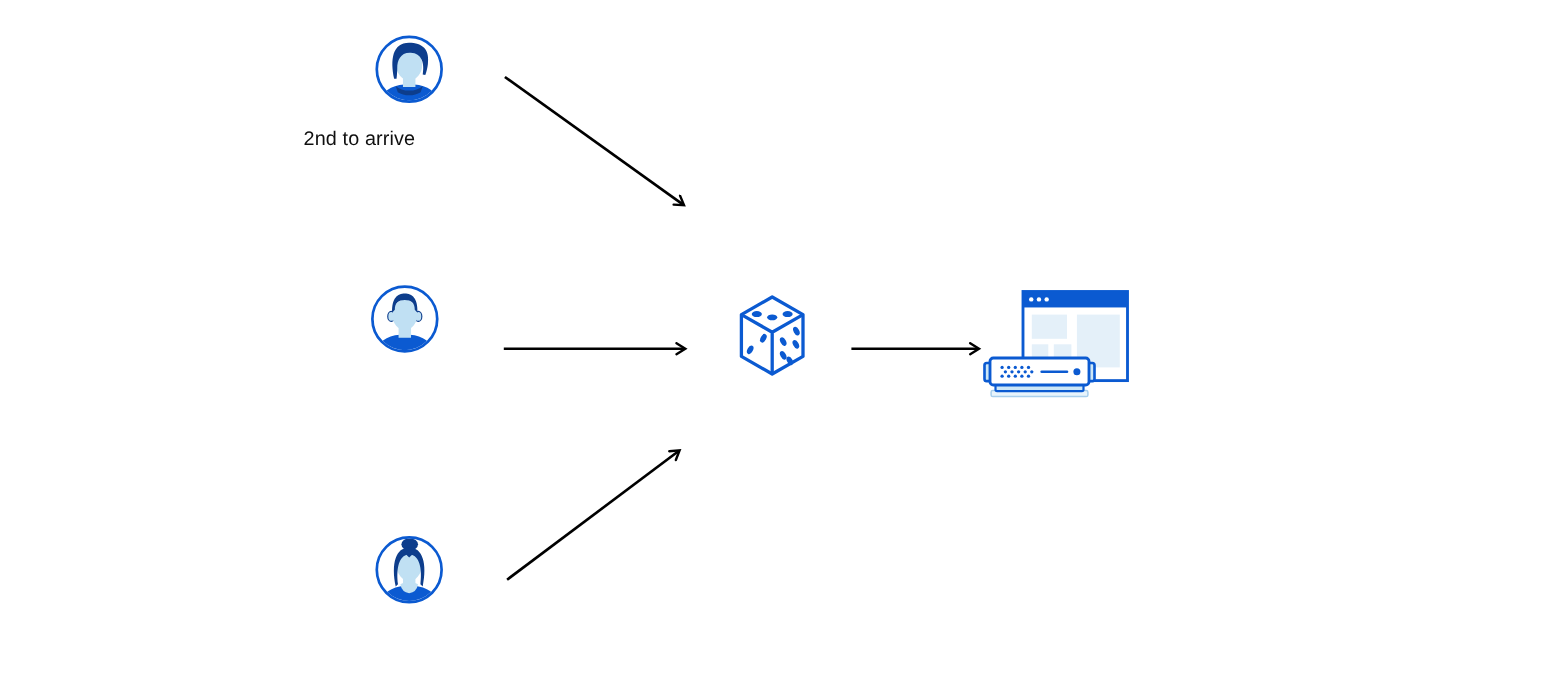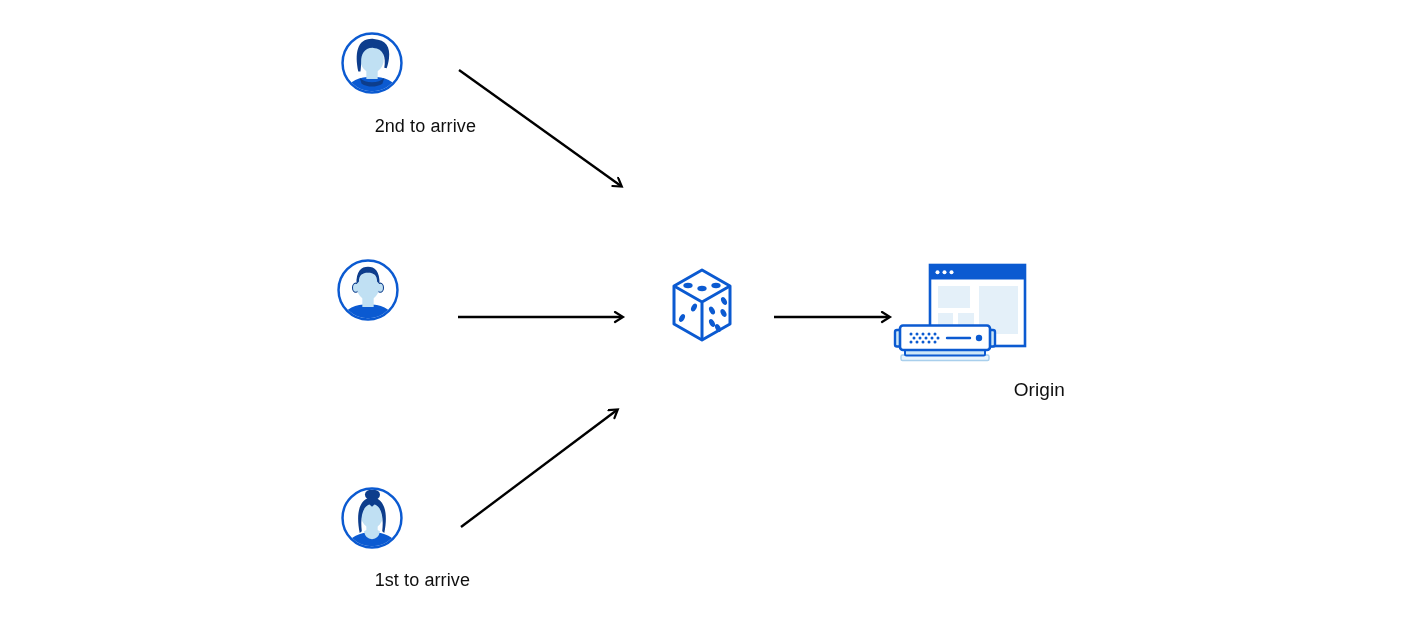--- a/index.html
+++ b/index.html
@@ -16,21 +16,21 @@
     position:relative;
     width:1405px;height:633px;
     background:#ffffff;
     font-family:"Liberation Sans", sans-serif;
     overflow:hidden;
   }
   .arrows{position:absolute;left:0;top:0;pointer-events:none;}
   .label{
     position:absolute;
     font-size:18px;color:var(--ink);
-    text-align:right;width:200px;
+    text-align:left;width:200px;
     letter-spacing:.1px;
   }
   .origin-label{font-size:19px;}
   .icon-block{position:absolute;}
 </style>
 </head>
 <body>
 
 <div class="canvas">
 
@@ -99,21 +99,20 @@
         <path d="M5,75 C8,58 20,51 36,51 C52,51 64,58 67,75 Z" fill="#0b5ad1"></path>
         <path d="M27.5,50 Q36,44.5 44.5,50 Q43,58 36,58.5 Q29,58 27.5,50 Z" fill="#c0e0f3"></path>
         <path d="M30,39 L42,39 L42,53 L30,53 Z" fill="#c0e0f3"></path>
         <ellipse cx="36" cy="32.5" rx="11.8" ry="14.2" fill="#c0e0f3"></ellipse>
         <path d="M23,52 C18.5,30 23,14.5 36,14.5 C49,14.5 53.5,30 49,52 L46.8,50
                  C48.3,37 47,24.5 38.5,21.5 C37,21 35,21 33.5,21.5 C25,24.5 23.7,37 25.2,50 Z" fill="#0d3d8c"></path>
         <path d="M32.5,20.8 L36,24.2 L39.5,20.8 Z" fill="#0d3d8c"></path>
       </g>
     </svg>
   </div>
-  <div class="label" style="left:270px;top:570px;">1st to arrive</div>
 
   <div class="icon-block" style="left:666px;top:264px;">
     <svg width="72" height="84" viewBox="0 0 72 84">
       <g stroke="#0b5ad1" stroke-width="3" stroke-linejoin="round" fill="#ffffff">
         <polygon points="36,6 64,22 64,60 36,76 8,60 8,22"></polygon>
         <path d="M8,22 L36,38 L64,22 M36,38 L36,76" fill="none"></path>
       </g>
       <g fill="#0b5ad1">
 
         <ellipse cx="22" cy="21.5" rx="4.6" ry="2.7"></ellipse>
@@ -168,15 +167,14 @@
             <circle cx="29" cy="86" r="1.5"></circle>
             <circle cx="35" cy="86" r="1.5"></circle>
             <circle cx="41" cy="86" r="1.5"></circle>
             <circle cx="47" cy="86" r="1.5"></circle>
         </g>
         <line x1="59" y1="82" x2="82" y2="82" stroke="#0b5ad1" stroke-width="2.4" stroke-linecap="round"></line>
         <circle cx="91" cy="82" r="3.2" fill="#0b5ad1"></circle>
       </g>
     </svg>
   </div>
-  <div class="label origin-label" style="left:865px;top:379px;">Origin</div>
 
 </div>
 
 </body></html>

